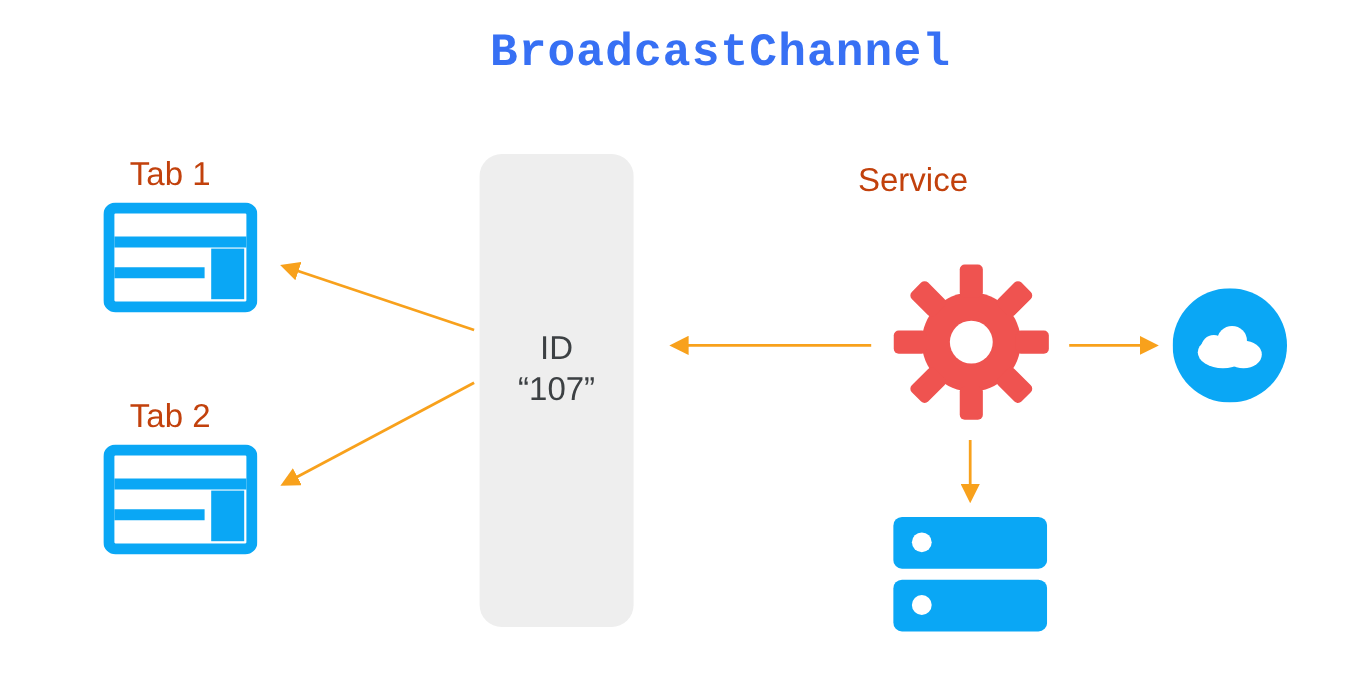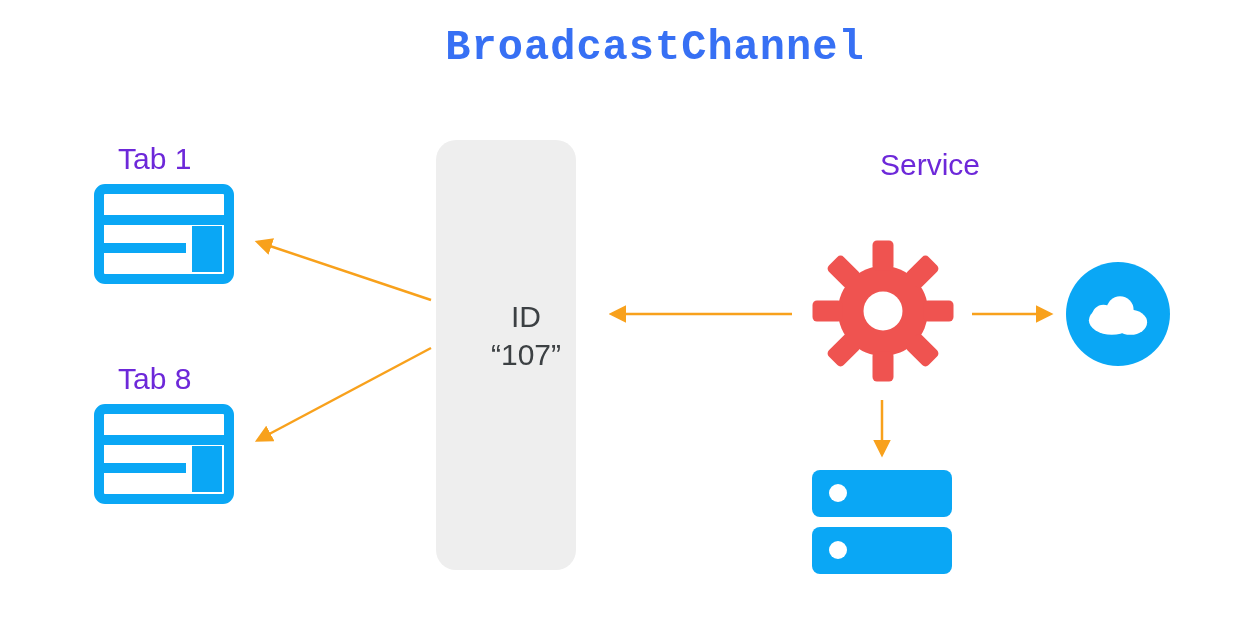--- a/index.html
+++ b/index.html
@@ -24,21 +24,21 @@
     text-align: center;
     font-family: "Courier New", Courier, monospace;
     font-weight: bold;
     font-size: 42px;
     letter-spacing: 1px;
     margin-left: 35px;
   }
   .label {
     position: absolute;
     font-size: 30px;
-    color: #6d28d9;
+    color: #c2410c;
   }
   .tab-icon {
     position: absolute;
   }
   .channel-box {
     position: absolute;
     background: #eeeeee;
     border-radius: 20px;
   }
   .channel-text {
@@ -60,37 +60,37 @@
 
   <div class="label" style="left:118px; top:142px;">Tab 1</div>
 
   <svg class="abs tab-icon" style="left:94px; top:184px;" width="140" height="100" viewBox="0 0 140 100">
     <rect x="5" y="5" width="130" height="90" rx="6" ry="6" fill="none" stroke="#0aa7f5" stroke-width="10"></rect>
     <line x1="10" y1="36" x2="130" y2="36" stroke="#0aa7f5" stroke-width="10"></line>
     <line x1="10" y1="64" x2="92" y2="64" stroke="#0aa7f5" stroke-width="10"></line>
     <rect x="98" y="42" width="30" height="46" fill="#0aa7f5"></rect>
   </svg>
 
-  <div class="label" style="left:118px; top:362px;">Tab 8</div>
+  <div class="label" style="left:118px; top:362px;">Tab 2</div>
 
   <svg class="abs tab-icon" style="left:94px; top:404px;" width="140" height="100" viewBox="0 0 140 100">
     <rect x="5" y="5" width="130" height="90" rx="6" ry="6" fill="none" stroke="#0aa7f5" stroke-width="10"></rect>
     <line x1="10" y1="36" x2="130" y2="36" stroke="#0aa7f5" stroke-width="10"></line>
     <line x1="10" y1="64" x2="92" y2="64" stroke="#0aa7f5" stroke-width="10"></line>
     <rect x="98" y="42" width="30" height="46" fill="#0aa7f5"></rect>
   </svg>
 
   <div class="channel-box" style="left:436px; top:140px; width:140px; height:430px;">
-    <div class="channel-text" style="top:158px;padding-left:20px;">
+    <div class="channel-text" style="top:158px;">
       <span>ID</span><br>
       <span>“107”</span>
     </div>
   </div>
 
-  <div class="label" style="left:780px; top:148px; width:200px; text-align:right; line-height:1.15;">
+  <div class="label" style="left:780px; top:148px; width:200px; text-align:left; line-height:1.15;">
     <span>Service</span><br>
   </div>
 
   <svg class="abs" style="left:808px; top:236px;" width="150" height="150" viewBox="0 0 100 100">
     <g fill="#ef5350">
       <circle cx="50" cy="50" r="30"></circle>
 
       <g>
         <rect x="43" y="3" width="14" height="20" rx="3"></rect>
         <rect x="43" y="77" width="14" height="20" rx="3"></rect>

